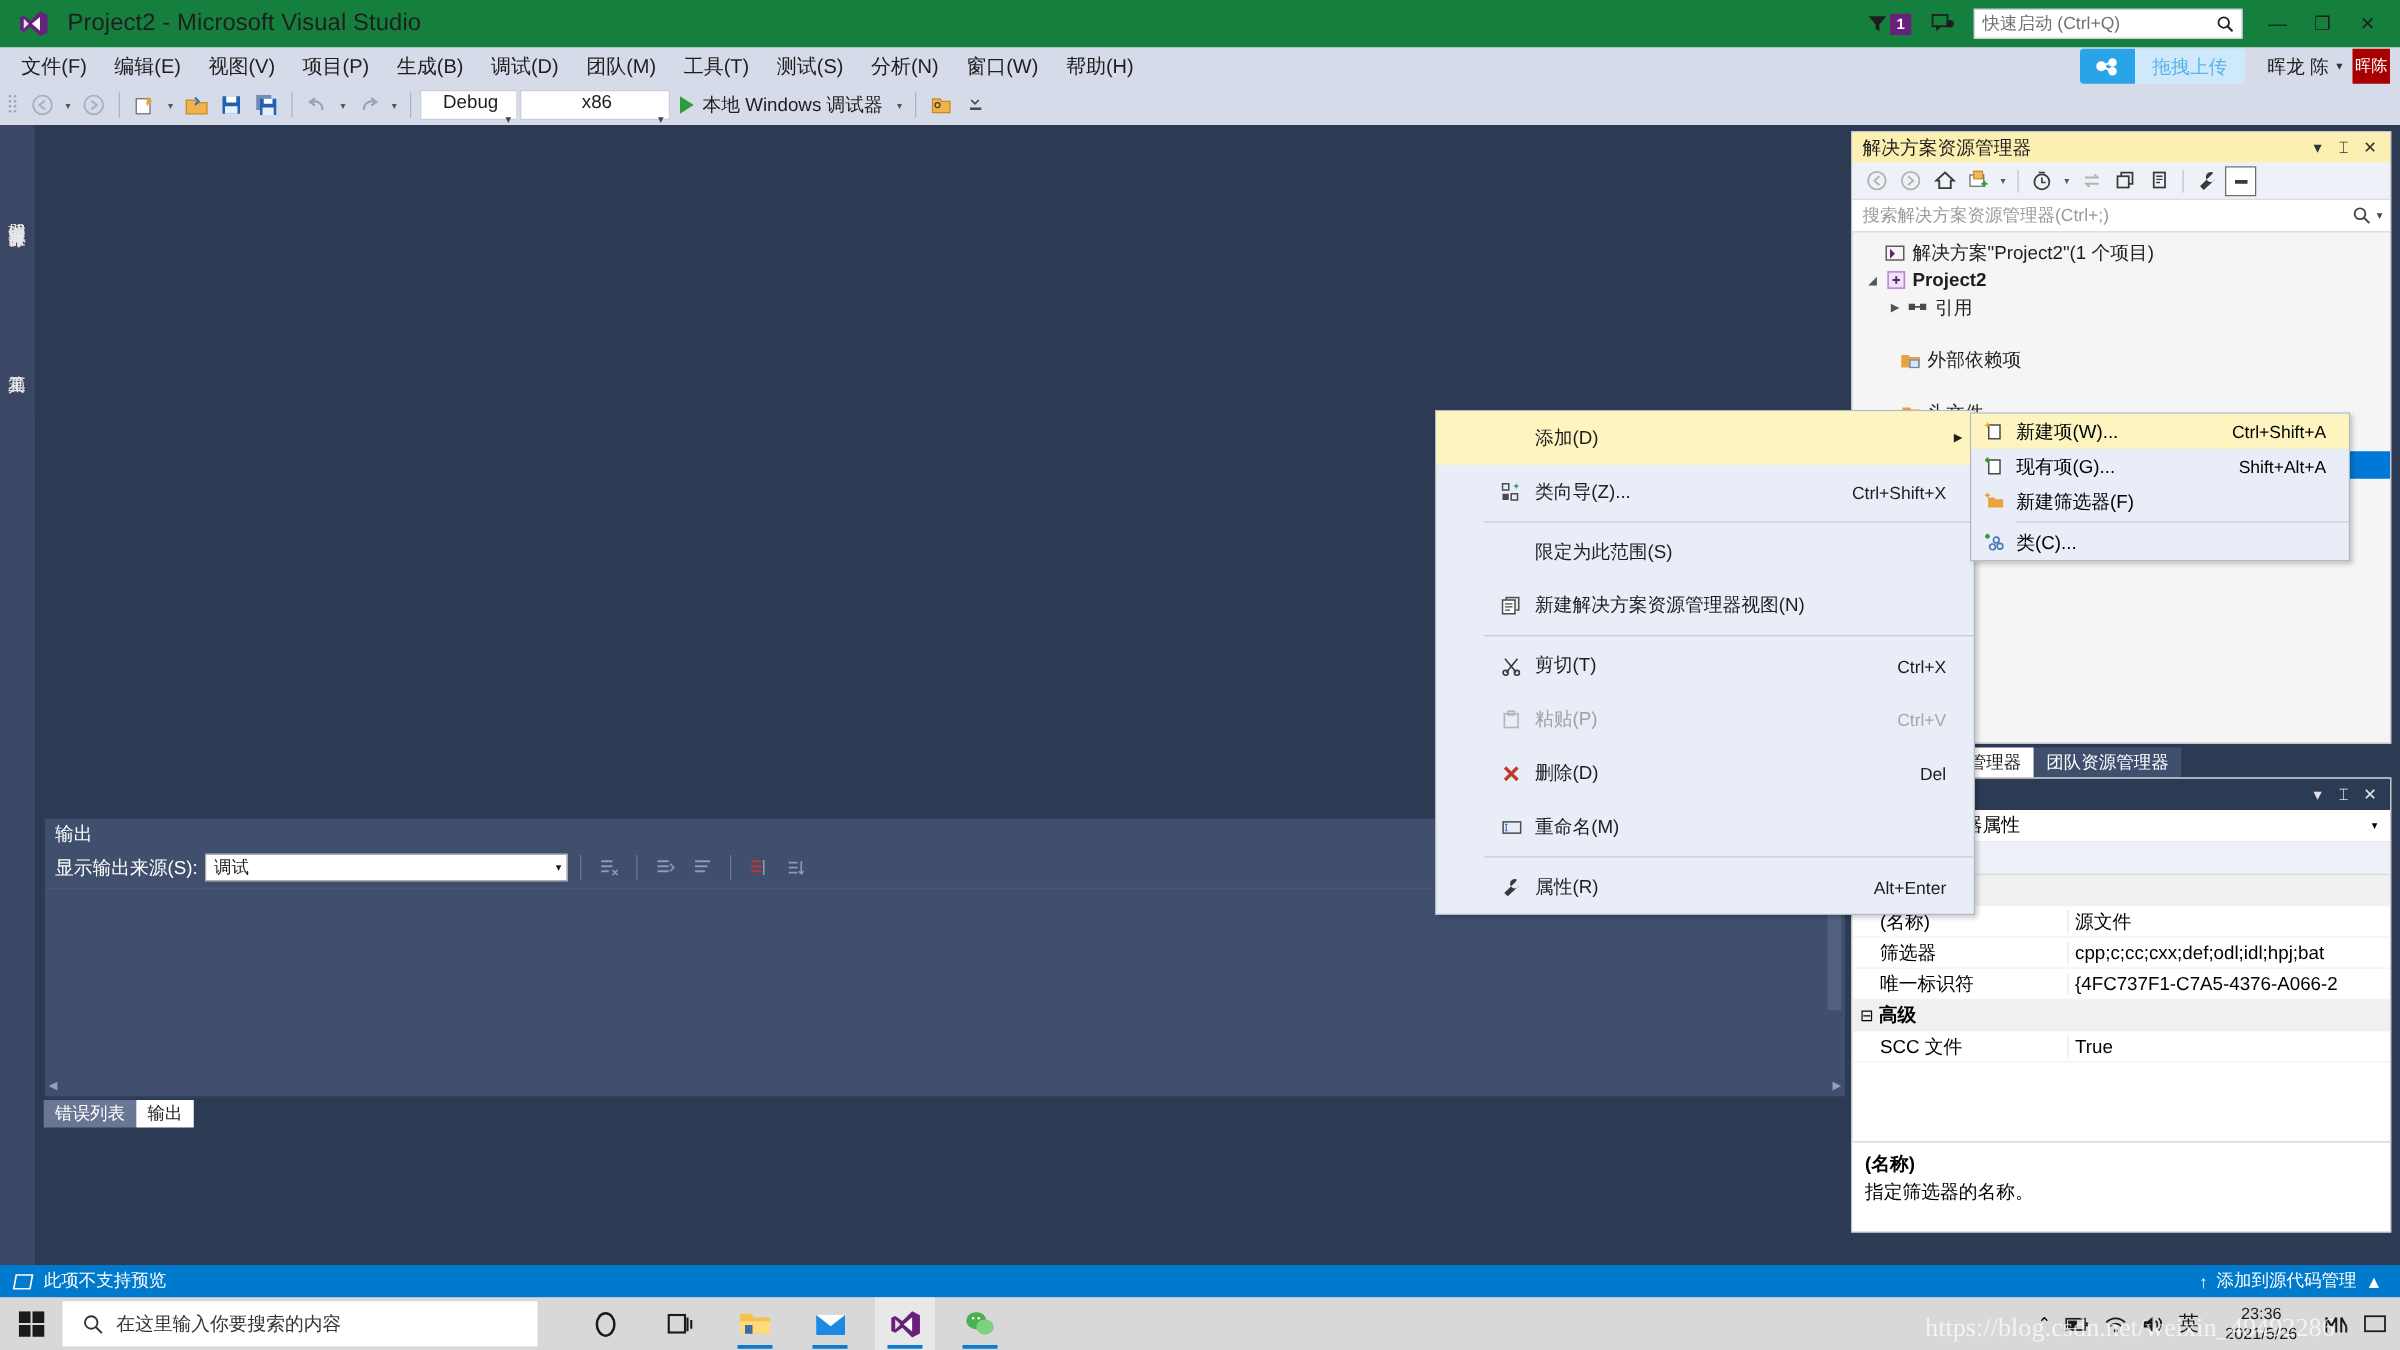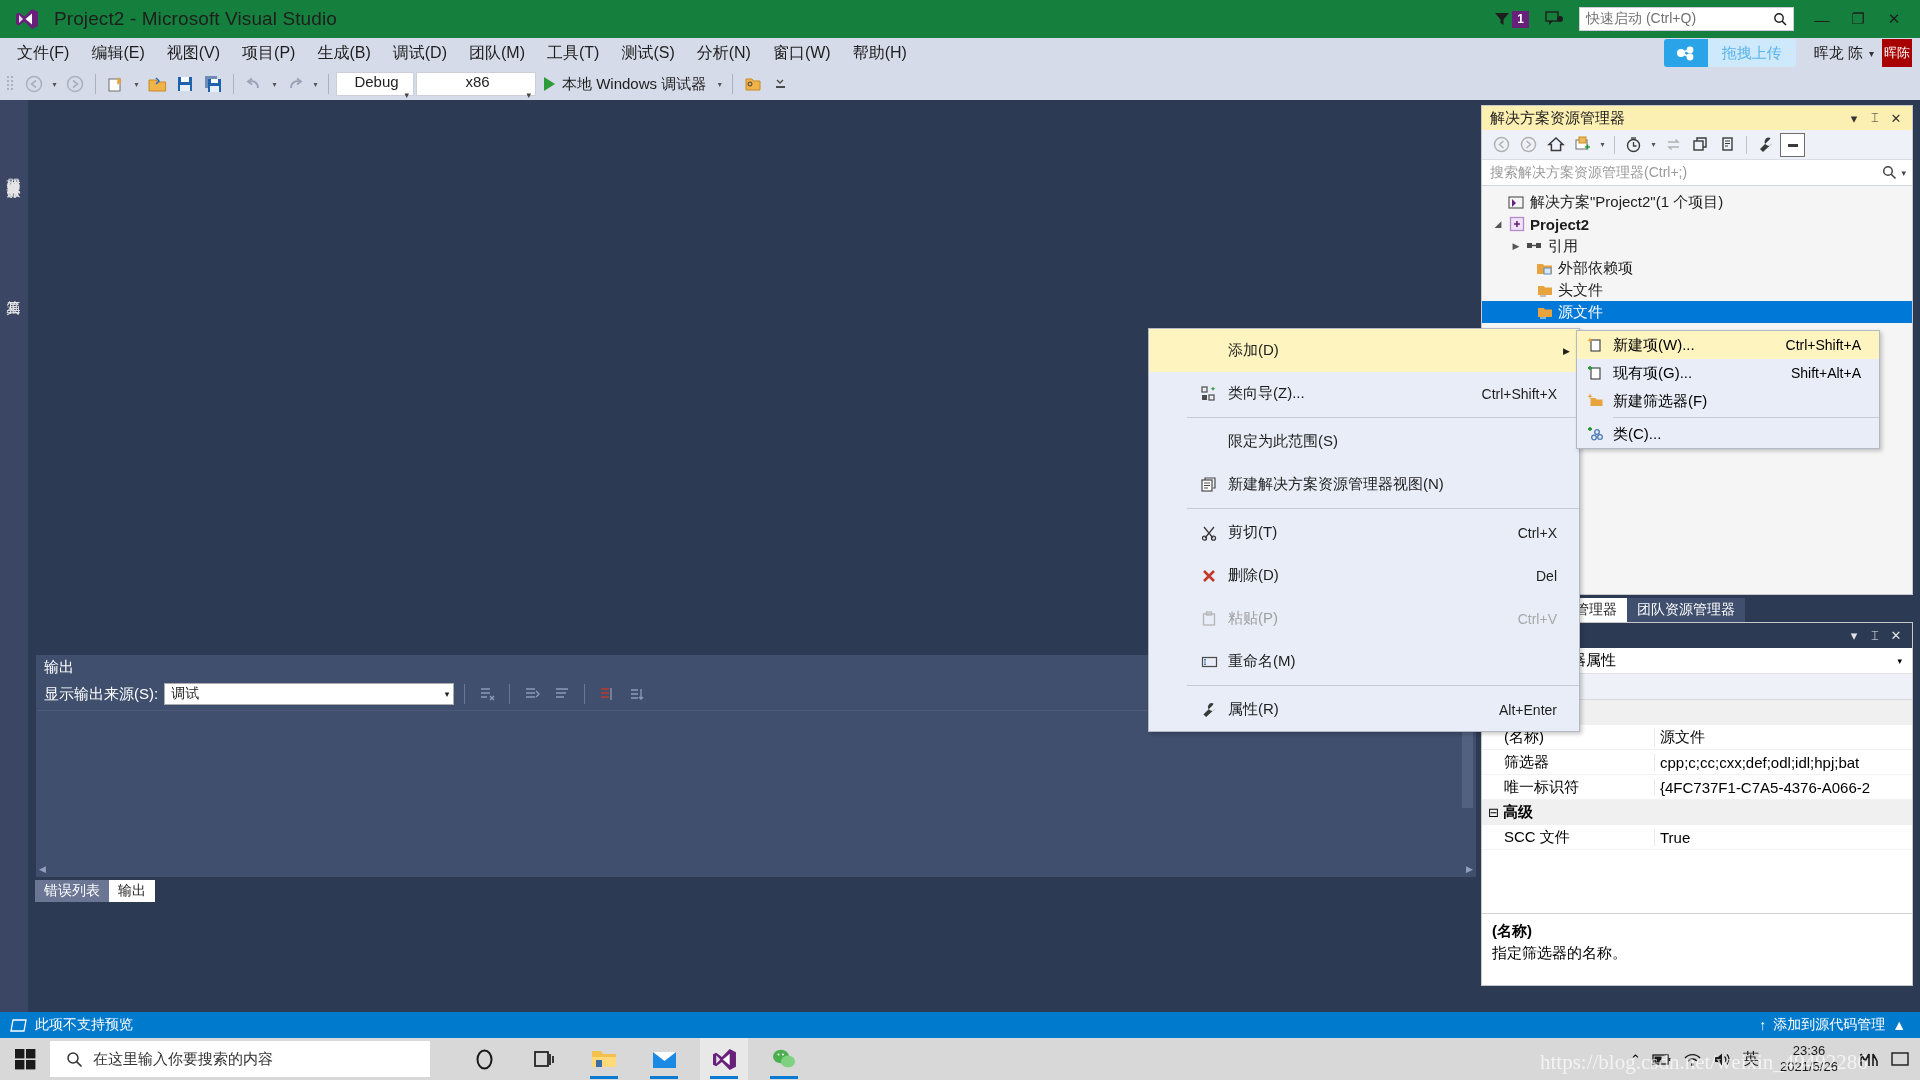--- a/index.html
+++ b/index.html
@@ -190,21 +190,21 @@
   }
   .se-search .sp { flex: 1; }
   .tree { padding-top: 5px; font-size: 15px; color: #1e1e1e; }
   .tnode { display: flex; align-items: center; height: 22px; padding-left: 8px; }
   .tnode .twist { width: 16px; font-size: 9px; color: #555; display:flex; align-items:center; justify-content:center;}
   .tnode .tico { width: 21px; display: flex; align-items: center; justify-content: center; }
   .tnode .tlabel { padding-left: 3px; }
   .tnode.sel { background: #0078d7; color: #fff; }
   .indent1 { padding-left: 8px; }
   .indent2 { padding-left: 26px; }
-  .indent3 { padding-left: 52px; }
+  .indent3 { padding-left: 36px; margin-top: 20px; }
   .bold { font-weight: bold; }
 
   .se-tabs {
     position: absolute; left: 1481px; top: 598px; display: flex; align-items: flex-end; height: 24px;
   }
   .se-tab {
     height: 24px; padding: 0 10px; font-size: 14px; display: flex; align-items: center;
     background: #3f4f6d; color: #fff;
   }
   .se-tab.active { background: #fff; color: #1e1e1e; }
@@ -812,38 +812,38 @@
       <span class="ctx-ico">
         <svg width="16" height="16" viewBox="0 0 16 16">
             <path d="M3 2 L12 13 M13 2 L4 13" stroke="#3a3a3a" stroke-width="1.3" fill="none"></path>
             <circle cx="3.5" cy="13.2" r="2" fill="none" stroke="#3a3a3a" stroke-width="1.3"></circle>
             <circle cx="12.5" cy="13.2" r="2" fill="none" stroke="#3a3a3a" stroke-width="1.3"></circle>
           </svg>
       </span>
       <span class="ctx-label">剪切(T)</span>
       <span class="ctx-key">Ctrl+X</span>
     </div>
-    <div class="ctx-row">
-      <span class="ctx-ico">
-        <svg width="16" height="16" viewBox="0 0 16 16">
-            <path d="M3 3 L13 13 M13 3 L3 13" stroke="#c0392b" stroke-width="2.6" fill="none"></path>
-          </svg>
-      </span>
-      <span class="ctx-label">删除(D)</span>
-      <span class="ctx-key">Del</span>
-    </div>
     <div class="ctx-row disabled">
       <span class="ctx-ico">
         <svg width="16" height="16" viewBox="0 0 16 16">
             <rect x="2.5" y="3" width="11" height="11" fill="none" stroke="#b5b5b5" stroke-width="1.3"></rect>
             <rect x="5.5" y="1" width="5" height="3" fill="none" stroke="#b5b5b5" stroke-width="1.3"></rect>
           </svg>
       </span>
       <span class="ctx-label">粘贴(P)</span>
       <span class="ctx-key disabled">Ctrl+V</span>
+    </div>
+    <div class="ctx-row">
+      <span class="ctx-ico">
+        <svg width="16" height="16" viewBox="0 0 16 16">
+            <path d="M3 3 L13 13 M13 3 L3 13" stroke="#c0392b" stroke-width="2.6" fill="none"></path>
+          </svg>
+      </span>
+      <span class="ctx-label">删除(D)</span>
+      <span class="ctx-key">Del</span>
     </div>
     <div class="ctx-row">
       <span class="ctx-ico">
         <svg width="17" height="14" viewBox="0 0 17 14">
             <rect x="1.5" y="2.5" width="14" height="9" fill="none" stroke="#4a4a4a" stroke-width="1.2"></rect>
             <path d="M4 4.5 v5 M3 4.5 h2 M3 9.5 h2" stroke="#4a78b5" stroke-width="1"></path>
           </svg>
       </span>
       <span class="ctx-label">重命名(M)</span>
       <span class="ctx-key"></span>

